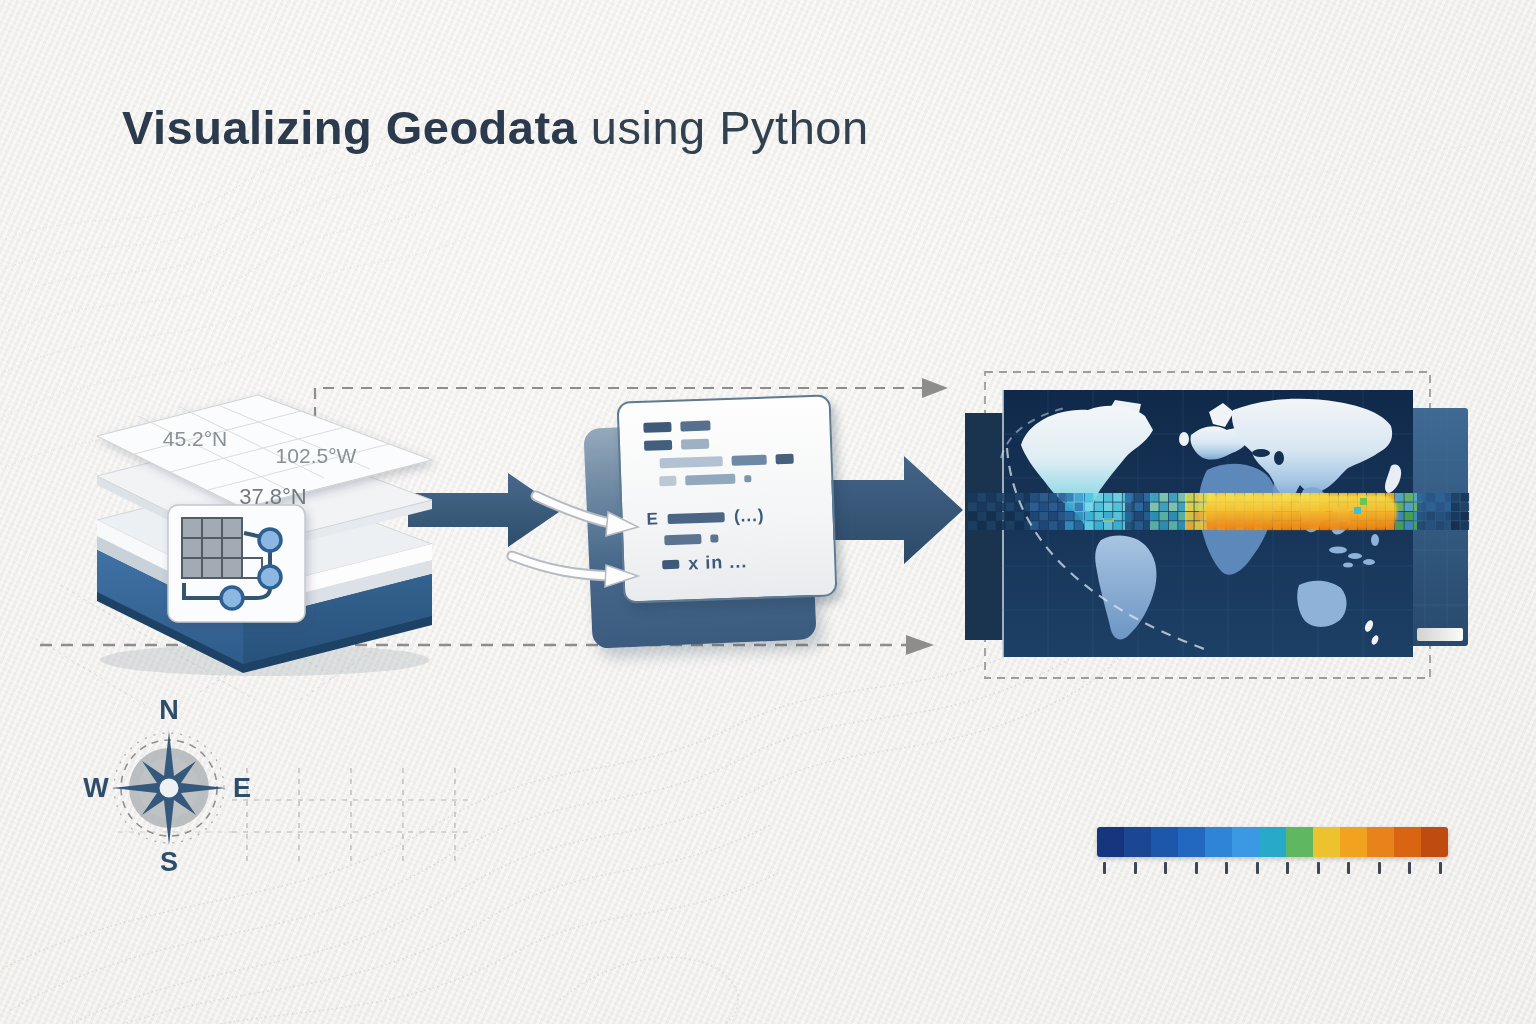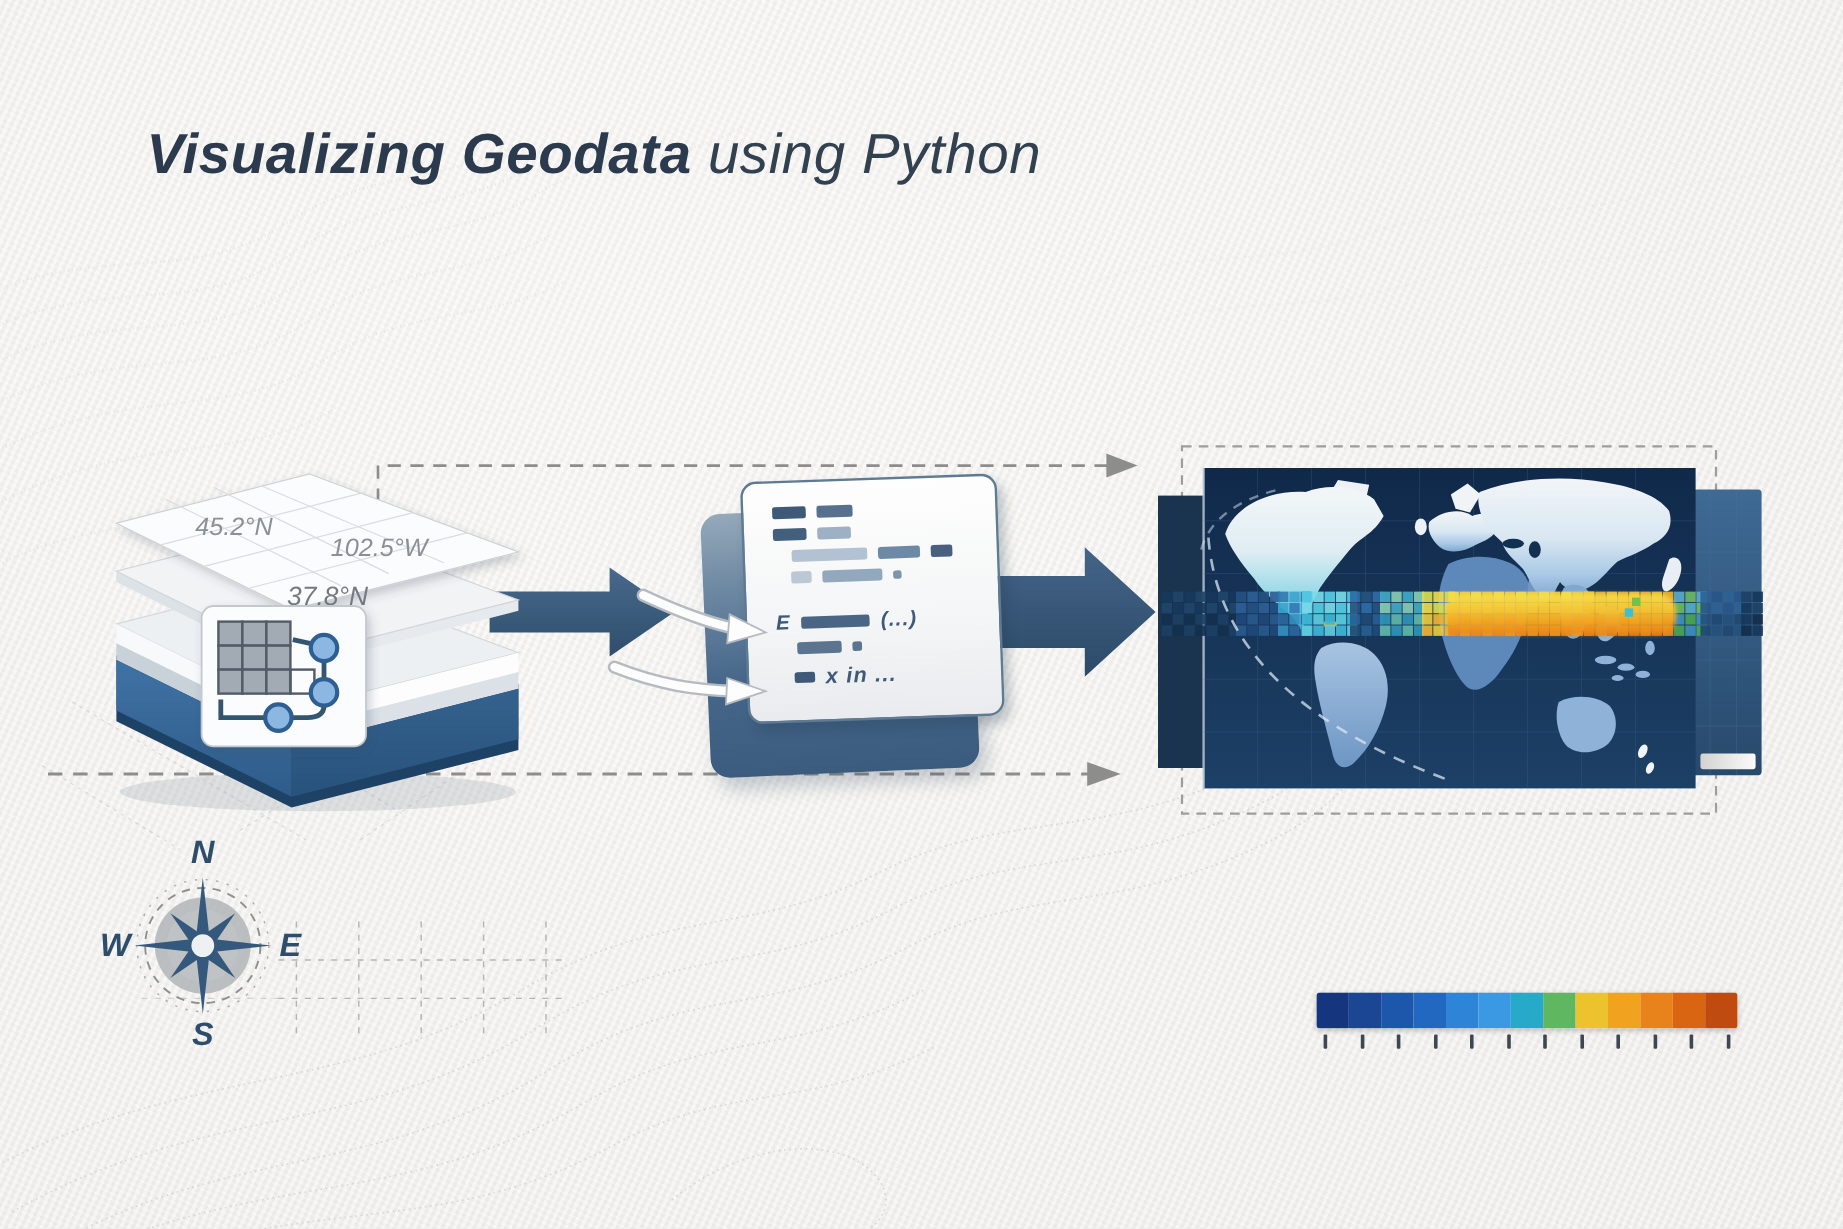--- a/index.html
+++ b/index.html
@@ -3,21 +3,20 @@
 <meta charset="utf-8">
 <style>
   html,body{margin:0;padding:0;background:#e8e7e5;}
   .stage{
     position:relative;width:1536px;height:1024px;overflow:hidden;
     font-family:"Liberation Sans", sans-serif;
     background:
       repeating-linear-gradient(115deg, rgba(255,255,255,.35) 0 3px, rgba(222,220,216,.18) 3px 6px),
       repeating-linear-gradient(25deg, rgba(255,255,255,.25) 0 2px, rgba(228,226,222,.12) 2px 5px),
       radial-gradient(ellipse at 35% 25%, #f7f6f4 0%, #f2f1ef 55%, #edecea 100%);
-    font-style: italic;
   }
   .abs{position:absolute;}
   
   .title{left:122px;top:100px;font-size:47px;letter-spacing:.5px;color:#2b3a4d;z-index:6;}
   .title .hl{font-weight:700;}
   .title .rest{font-weight:400;color:#31414f;}
   
   .back-card{left:588px;top:424px;width:224px;height:220px;border-radius:16px;
     background:linear-gradient(178deg,#95a9ba 0%,#6d88a2 28%,#46678a 62%,#3a5a7e 100%);
     transform:rotate(-2.5deg);box-shadow:6px 10px 14px rgba(50,70,95,.25);z-index:3;}

